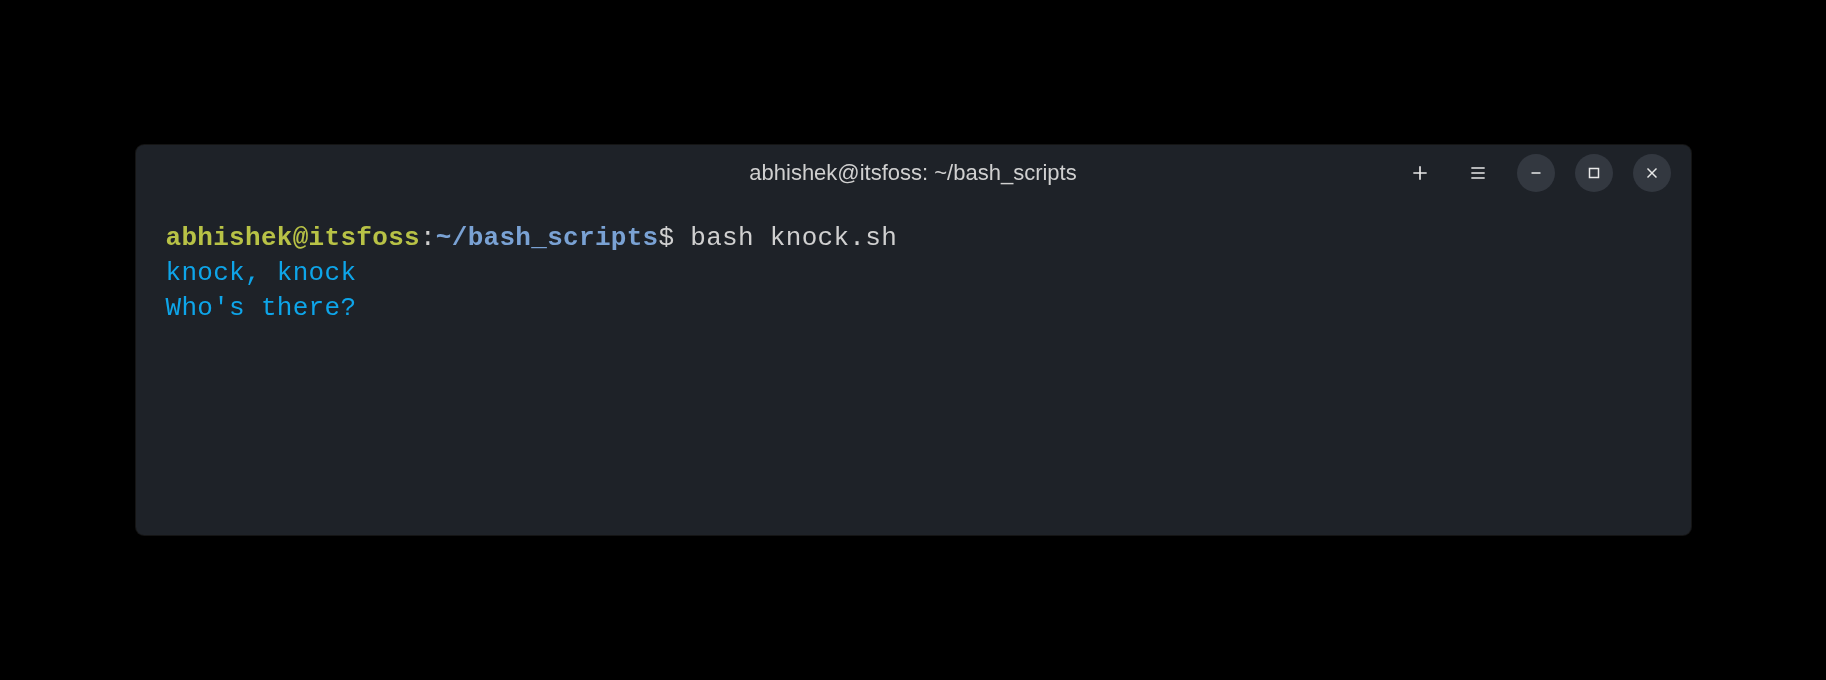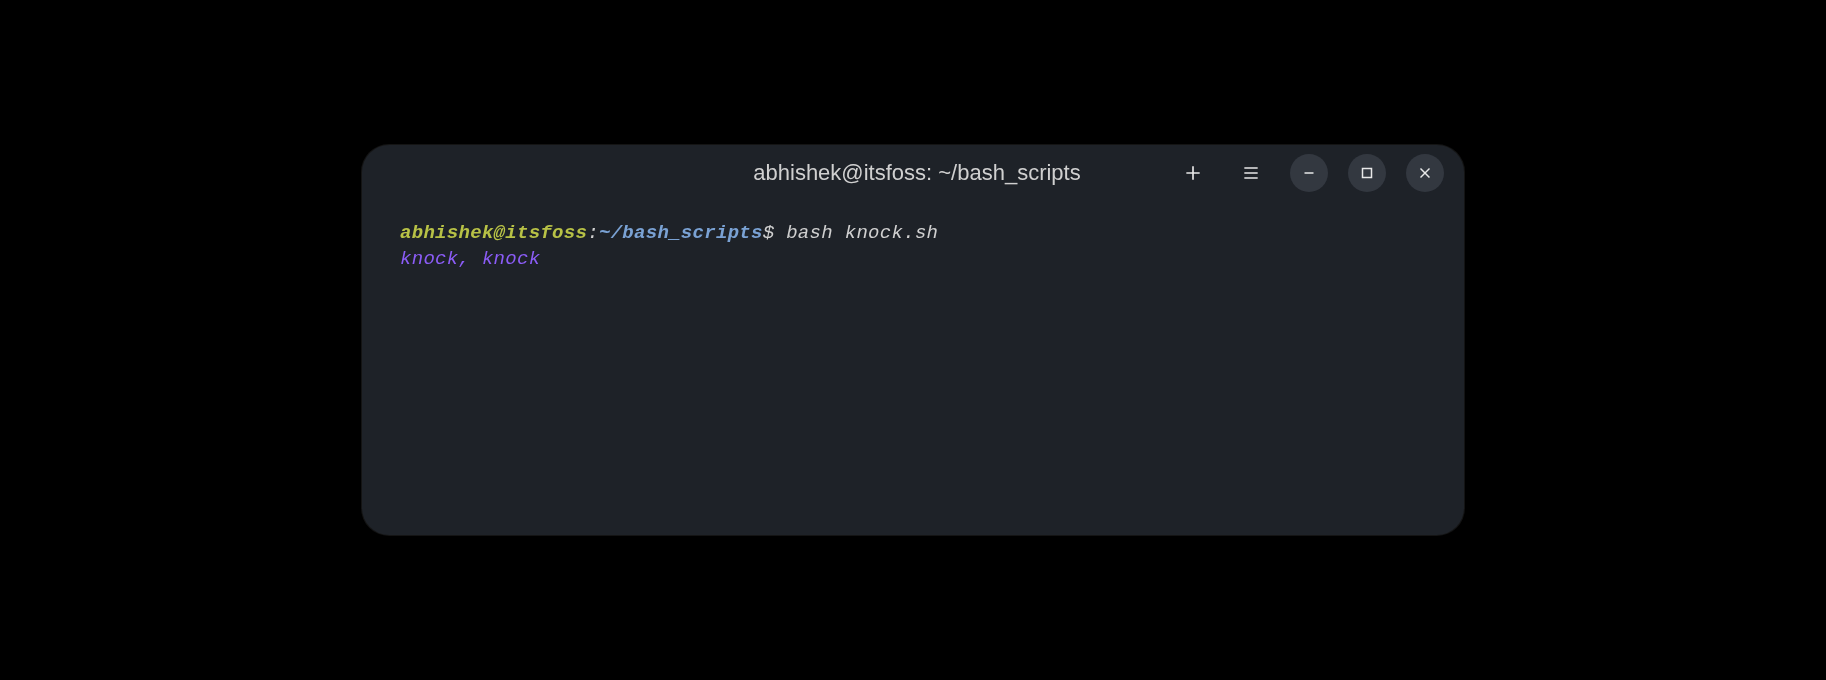--- a/index.html
+++ b/index.html
@@ -12,28 +12,27 @@
       width: 1826px;
       height: 680px;
       background: #000000;
       display: flex;
       align-items: center;
       justify-content: center;
       font-family: 'Consolas', 'Monaco', 'Courier New', monospace;
     }
     
     .terminal-window {
-      width: 1102px;
+      width: 1555px;
       height: 390px;
       background: #1e2228;
-      border-radius: 27px;
+      border-radius: 8px;
       box-shadow: 0 0 0 1px rgba(255,255,255,0.08), 0 20px 60px rgba(0,0,0,0.6);
       overflow: hidden;
       position: relative;
-      padding-left: 8px;
     }
     
     .titlebar {
       height: 56px;
       display: flex;
       align-items: center;
       justify-content: center;
       position: relative;
       padding: 0 20px;
     }
@@ -79,24 +78,23 @@
     }
     
     .ctrl-icon.plus svg,
     .ctrl-icon.menu svg {
       width: 20px;
       height: 20px;
     }
     
     .terminal-body {
       padding: 20px 30px;
-      font-size: 19px;
+      font-size: 26px;
       line-height: 1.35;
       letter-spacing: 0.3px;
-      font-style: italic;
     }
     
     .prompt-line {
       white-space: pre;
     }
     
     .user-host {
       color: #b8c246;
       font-weight: bold;
     }
@@ -108,21 +106,21 @@
     .path {
       color: #7aa2d4;
       font-weight: bold;
     }
     
     .command {
       color: #d0d0d0;
     }
     
     .output {
-      color: #8b5cf6;
+      color: #0ea5e9;
       white-space: pre;
     }
     
     .cursor {
       display: inline-block;
       width: 15px;
       height: 28px;
       background: #d0d0d0;
       vertical-align: text-bottom;
       margin-left: 2px;
@@ -165,15 +163,16 @@
             <line x1="6" y1="6" x2="18" y2="18"></line>
             <line x1="18" y1="6" x2="6" y2="18"></line>
           </svg>
       </div>
     </div>
   </div>
 
   <div class="terminal-body">
     <div class="prompt-line"><span class="user-host">abhishek@itsfoss</span><span class="colon">:</span><span class="path">~/bash_scripts</span><span class="dollar">$</span><span class="command"> bash knock.sh</span></div>
     <div class="output">knock, knock</div>
+    <div class="output">Who's there?</div>
   </div>
 
 </div>
 
 </body></html>

